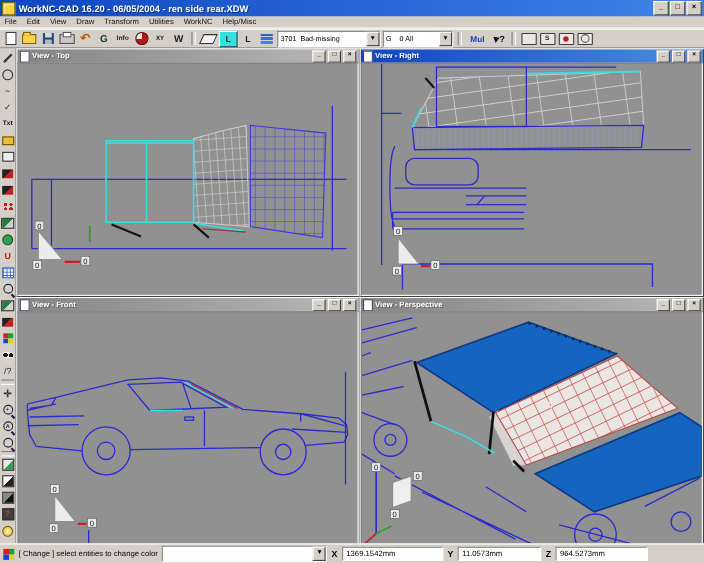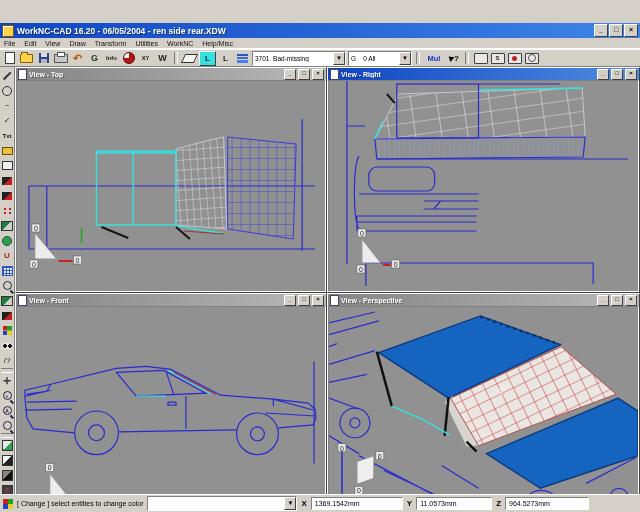--- a/index.html
+++ b/index.html
@@ -2,21 +2,21 @@
 <html><head>
 <meta charset="utf-8">
 <style>
   html,body{margin:0;padding:0;}
   body{width:640px;height:512px;overflow:hidden;background:#d4d0c8;
        font-family:"Liberation Sans",sans-serif;-webkit-font-smoothing:none;}
   .app{width:640px;height:512px;display:flex;flex-direction:column;}
 
   
   .titlebar{height:15px;display:flex;align-items:center;padding:0 2px;
-    background:linear-gradient(90deg,#0f45c2,#3f85e8);color:#fff;margin-top:23px;}
+    background:linear-gradient(90deg,#0f45c2,#3f85e8);color:#fff;}
   .app-icon{width:10px;height:10px;background:#ffd24a;border:1px solid #7a5a00;
     margin-right:3px;flex:none;box-shadow:inset 1px 1px 0 #fff;}
   .title-text{font-size:8.5px;font-weight:bold;white-space:nowrap;flex:1;
     text-shadow:1px 1px 0 rgba(0,0,0,.4);}
   .win-btns{display:flex;gap:1px;}
   .wbtn{width:12px;height:11px;background:#d4d0c8;border:1px solid;
     border-color:#fff #404040 #404040 #fff;font-size:7px;line-height:9px;
     text-align:center;color:#000;font-weight:bold;}
 
   .menubar{height:10px;display:flex;align-items:center;gap:9px;padding:0 4px;

